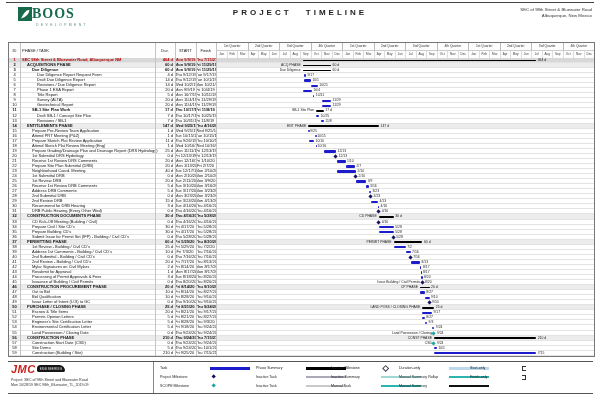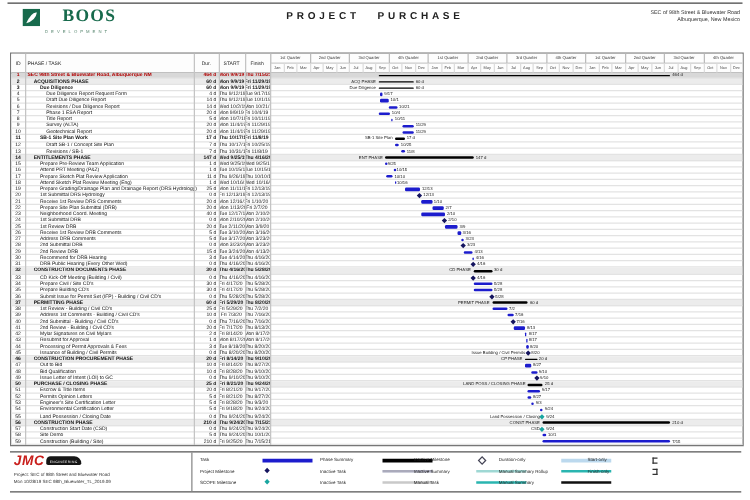--- a/index.html
+++ b/index.html
@@ -3,21 +3,21 @@
 <meta charset="utf-8">
 <style>
   html,body{margin:0;padding:0;background:#fff;}
   body{width:600px;height:400px;position:relative;font-family:"Liberation Sans",sans-serif;color:#111;overflow:hidden;}
   
   #top-rule{position:absolute;left:6px;right:6px;top:2px;height:1px;background:#444;}
   #page-title{position:absolute;left:0;right:0;top:8px;text-align:center;font-size:8px;font-weight:bold;letter-spacing:3px;word-spacing:9px;color:#222;}
   #addr{position:absolute;right:8px;top:7px;text-align:right;font-size:4.3px;line-height:1.45;color:#333;}
   
   #boos{position:absolute;left:18px;top:7px;}
-  #boos .row1{display:flex;align-items:flex-start;gap:18px;}
+  #boos .row1{display:flex;align-items:flex-start;gap:0;}
   #boos .word{font-family:"Liberation Serif",serif;font-weight:bold;font-size:14px;line-height:14px;color:#176a4c;letter-spacing:1px;}
   #boos .dev{font-size:3.4px;letter-spacing:2.4px;color:#5d8a74;margin-top:1.5px;margin-left:18px;}
   
   #gantt{position:absolute;left:8px;top:42px;width:585px;height:313px;border:1px solid #777;box-sizing:content-box;background:#fff;}
   #ghead{position:absolute;left:0;right:0;top:0;height:15px;border-bottom:1px solid #777;background:#fdfdfd;}
   .ht{position:absolute;top:0;height:15px;line-height:15px;font-size:4px;color:#222;overflow:hidden;white-space:nowrap;}
   .qcell{position:absolute;top:0;height:7.5px;line-height:7.5px;font-size:3.3px;text-align:center;color:#333;border-left:1px solid #bbb;border-bottom:1px solid #ccc;box-sizing:border-box;overflow:hidden;white-space:nowrap;}
   .mcell{position:absolute;top:7.5px;height:7.5px;line-height:7.5px;font-size:3.1px;text-align:center;color:#444;border-left:1px solid #ddd;box-sizing:border-box;overflow:hidden;}
   #grows{position:absolute;left:0;right:0;top:15px;bottom:0;overflow:hidden;}
   .row{position:relative;height:5.05px;border-bottom:1px solid #e3e3e3;box-sizing:border-box;}
@@ -70,21 +70,21 @@
   <div class="row1">
     <svg width="14" height="14">
       <rect width="14" height="14" fill="#176a4c"></rect>
       <path d="M3 11.5 Q7.5 2 11.5 3 Q10.5 9.5 3 11.5Z" fill="#ffffff"></path>
     </svg>
     <span class="word">BOOS</span>
   </div>
   <div class="dev">DEVELOPMENT</div>
 </div>
 
-<div id="page-title">PROJECT PURCHASE</div>
+<div id="page-title">PROJECT TIMELINE</div>
 
 <div id="addr">
   <div>SEC of 98th Street &amp; Bluewater Road</div>
   <div>Albuquerque, New Mexico</div>
 </div>
 
 <div id="gantt">
   <div id="ghead">
       <div class="ht" style="left: 0px; width: 11px; text-align: center;">ID</div>
       <div class="ht" style="left: 11px; width: 135px; text-align: left; padding-left: 2px;">PHASE / TASK</div>

